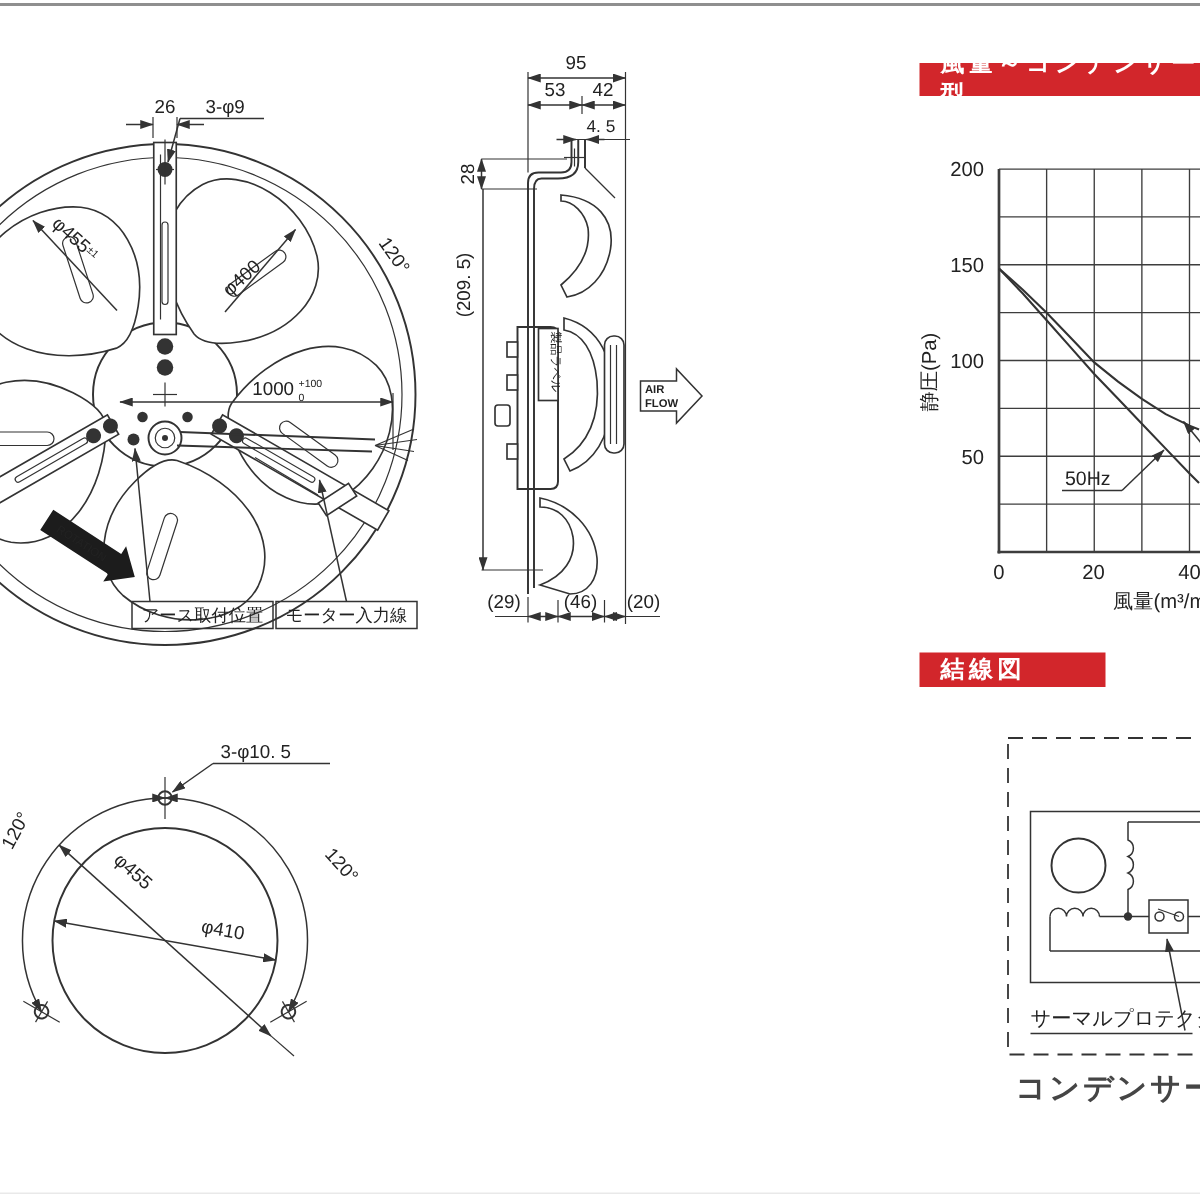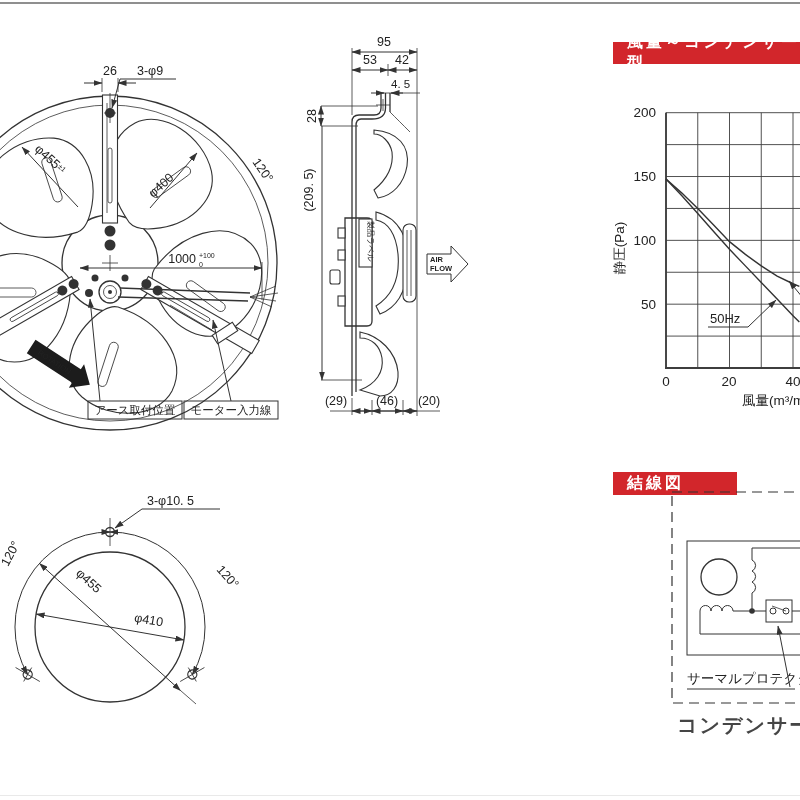--- a/index.html
+++ b/index.html
@@ -4,21 +4,21 @@
 <style>
   html,body{margin:0;padding:0;}
   body{width:800px;height:800px;position:relative;overflow:hidden;background:#fff;
        font-family:"Liberation Sans","DejaVu Sans",sans-serif;}
   .topline{position:absolute;left:0;top:2px;width:800px;height:2px;background:#8f8f8f;}
   .botline{position:absolute;left:0;top:795px;width:800px;height:1px;background:#e9e9e9;}
   .banner{position:absolute;background:#d2262b;color:#fff;font-weight:bold;
           font-size:16px;letter-spacing:3px;display:flex;align-items:center;
           padding-left:14px;box-sizing:border-box;}
   #banner-chart{left:613px;top:42px;width:200px;height:22px;}
-  #banner-wiring{left:613px;top:435px;width:124px;height:23px;margin-top:37px;}
+  #banner-wiring{left:613px;top:435px;width:124px;height:23px;}
   #type-label{position:absolute;left:677px;top:712px;font-size:20px;color:#454545;
               font-weight:600;letter-spacing:2px;white-space:nowrap;}
   svg text{font-family:"Liberation Sans","DejaVu Sans",sans-serif;fill:#222;}
   .dimt{font-size:12.5px;}
   .dimline{stroke:#333;stroke-width:1;fill:none;}
   .thin{stroke:#333;stroke-width:0.8;fill:none;}
   .draw{stroke:#333;stroke-width:1.3;fill:none;}
   .draw2{stroke:#333;stroke-width:1.1;fill:#fff;}
 </style>
 </head>

